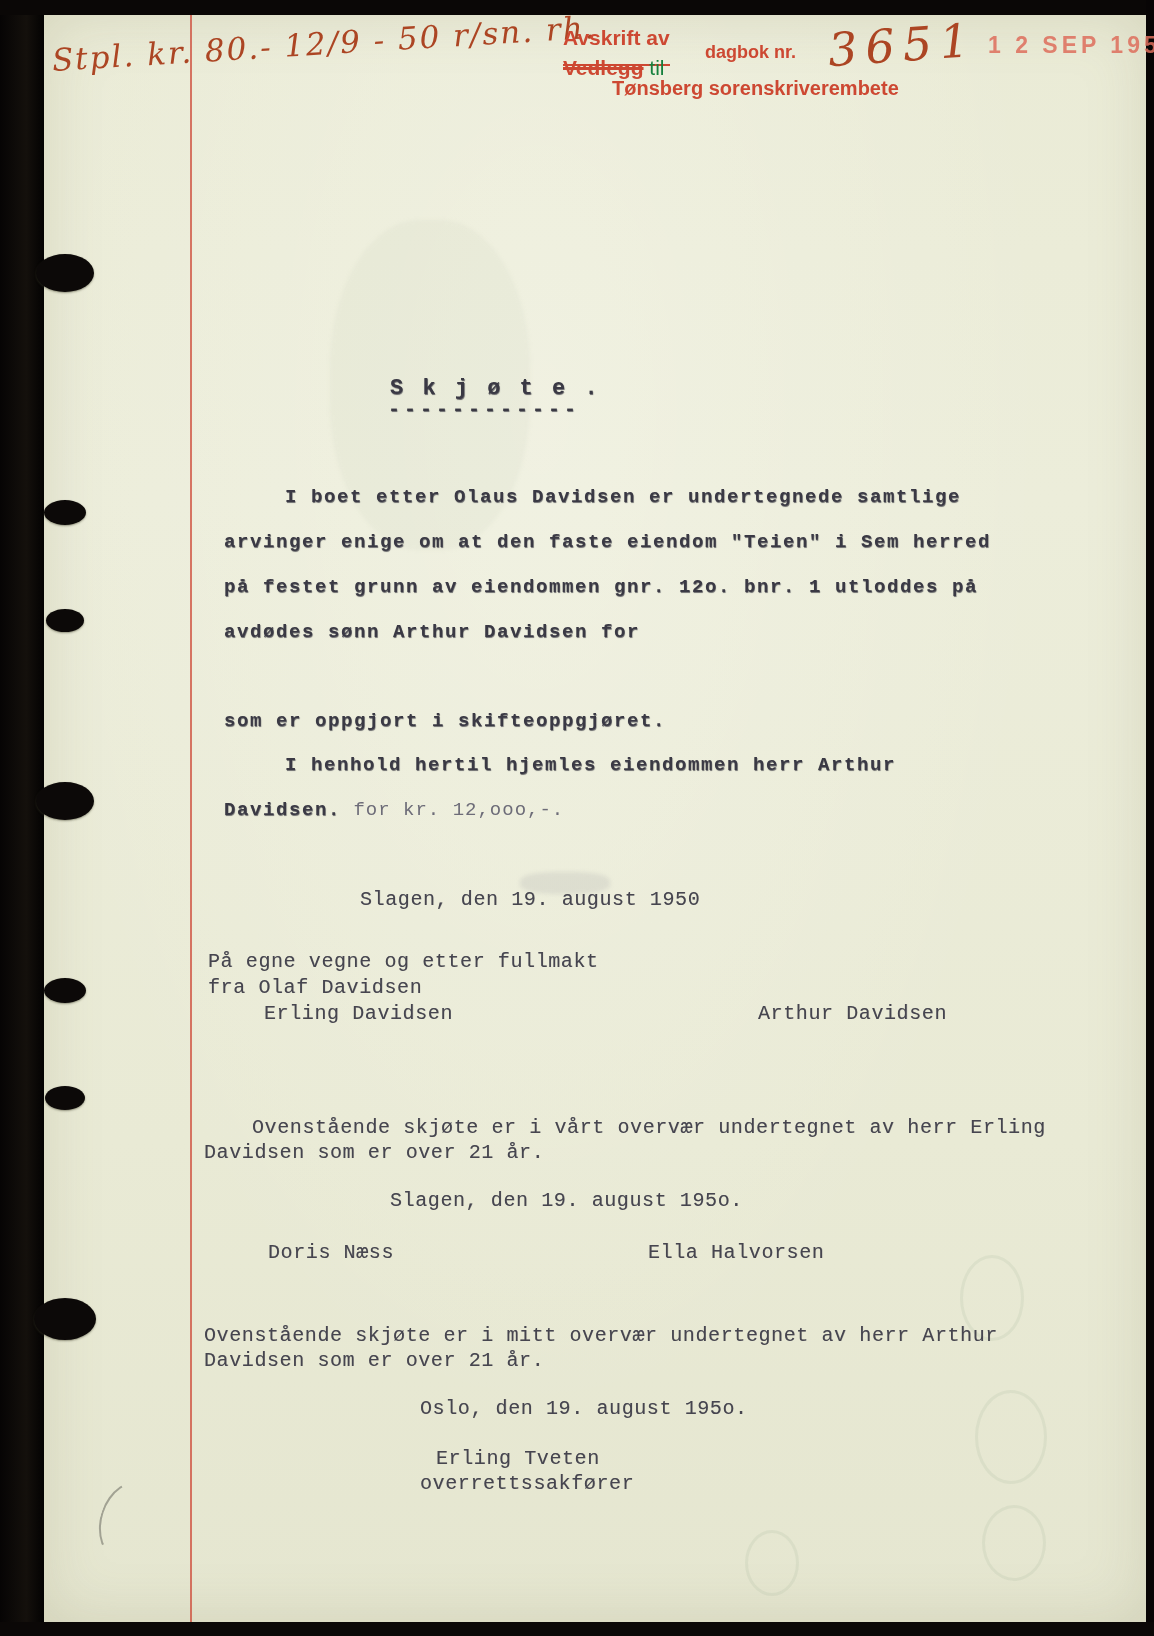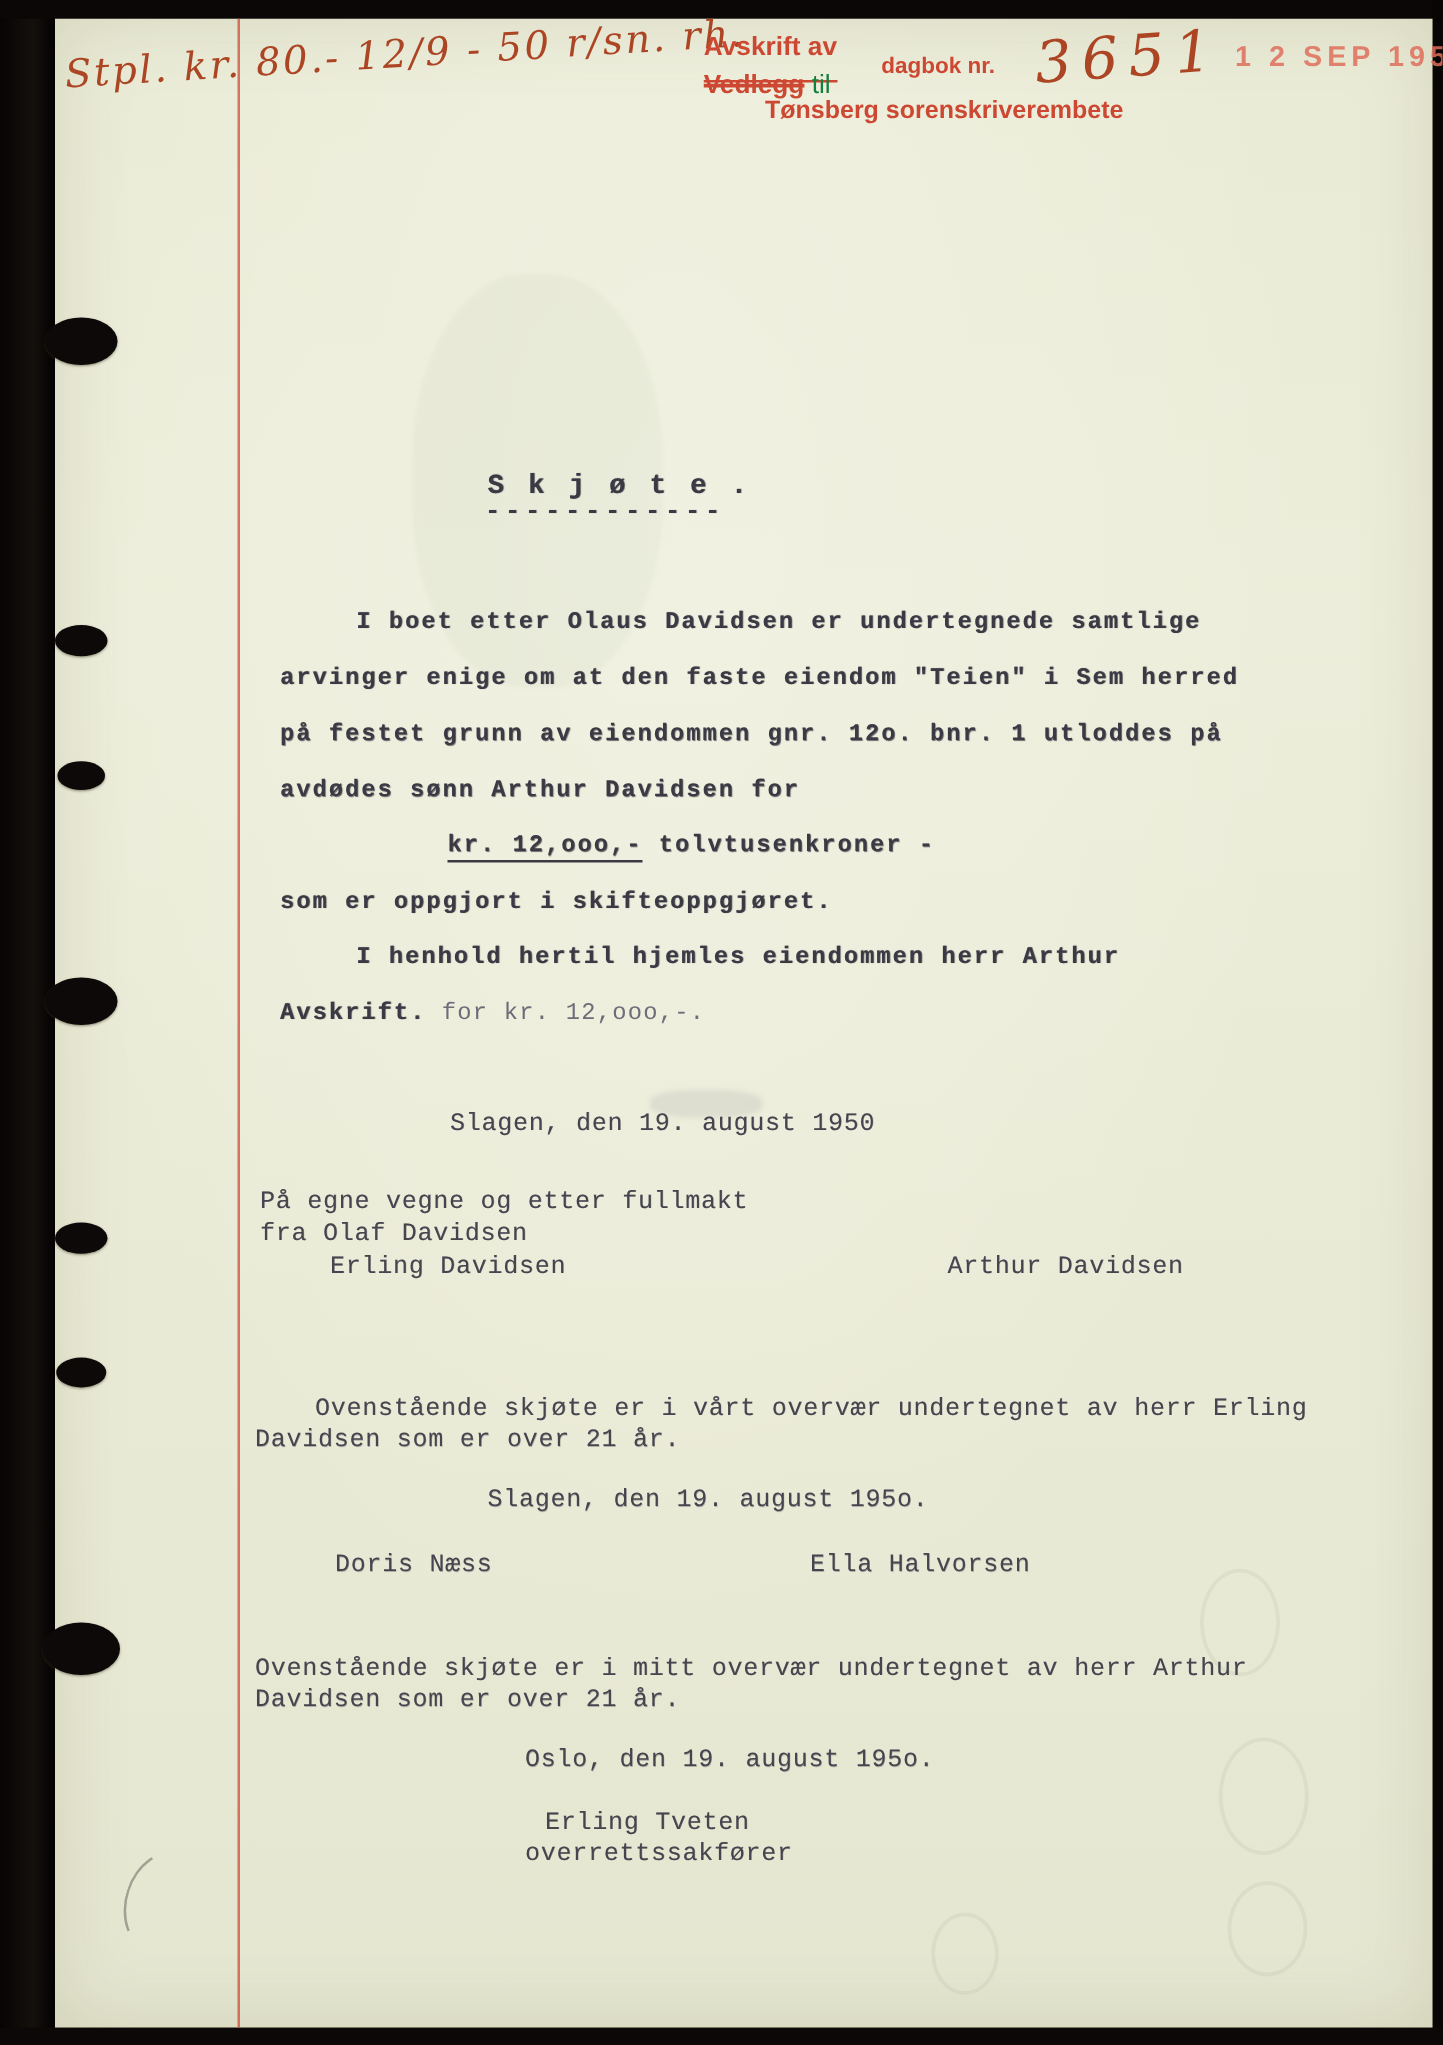--- a/index.html
+++ b/index.html
@@ -105,26 +105,25 @@
   <div class="stamp" style="left:612px;top:77px;font-size:20px;font-weight:bold;">Tønsberg sorenskriverembete</div>
 
   <div class="t title" style="left:390px;top:376px;">S k j ø t e .</div>
   <div class="t heavy" style="left:388px;top:398px;font-size:20px;letter-spacing:4px;">------------</div>
 
   <div class="t heavy" style="left:285px;top:486px;">I boet etter Olaus Davidsen er undertegnede samtlige</div>
   <div class="t heavy" style="left:224px;top:531px;">arvinger enige om at den faste eiendom "Teien" i Sem herred</div>
   <div class="t heavy" style="left:224px;top:576px;">på festet grunn av eiendommen gnr. 12o. bnr. 1 utloddes på</div>
   <div class="t heavy" style="left:224px;top:621px;">avdødes sønn Arthur Davidsen for</div>
 
-  <div class="t heavy" style="left:358px;top:665px;"><span class="underline-ink">kr. 12,ooo,-</span><span> tolvtusenkroner -</span></div>
 
   <div class="t heavy" style="left:224px;top:710px;">som er oppgjort i skifteoppgjøret.</div>
   <div class="t heavy" style="left:285px;top:754px;">I henhold hertil hjemles eiendommen herr Arthur</div>
 
-  <div class="t heavy" style="left:224px;top:799px;"><span>Avskrift.</span><span class="faint-ink" style="letter-spacing:1px;"> for kr. 12,ooo,-.</span></div>
+  <div class="t heavy" style="left:224px;top:799px;"><span>Davidsen.</span><span class="faint-ink" style="letter-spacing:1px;"> for kr. 12,ooo,-.</span></div>
 
 
   <div class="t light" style="left:360px;top:888px;">Slagen, den 19. august 1950</div>
 
   <div class="t light" style="left:208px;top:950px;">På egne vegne og etter fullmakt</div>
   <div class="t light" style="left:208px;top:976px;">fra Olaf Davidsen</div>
   <div class="t light" style="left:264px;top:1002px;">Erling Davidsen</div>
   <div class="t light" style="left:758px;top:1002px;">Arthur Davidsen</div>
 
   <div class="t light" style="left:204px;top:1116px;margin-left:48px;">Ovenstående skjøte er i vårt overvær undertegnet av herr Erling</div>

